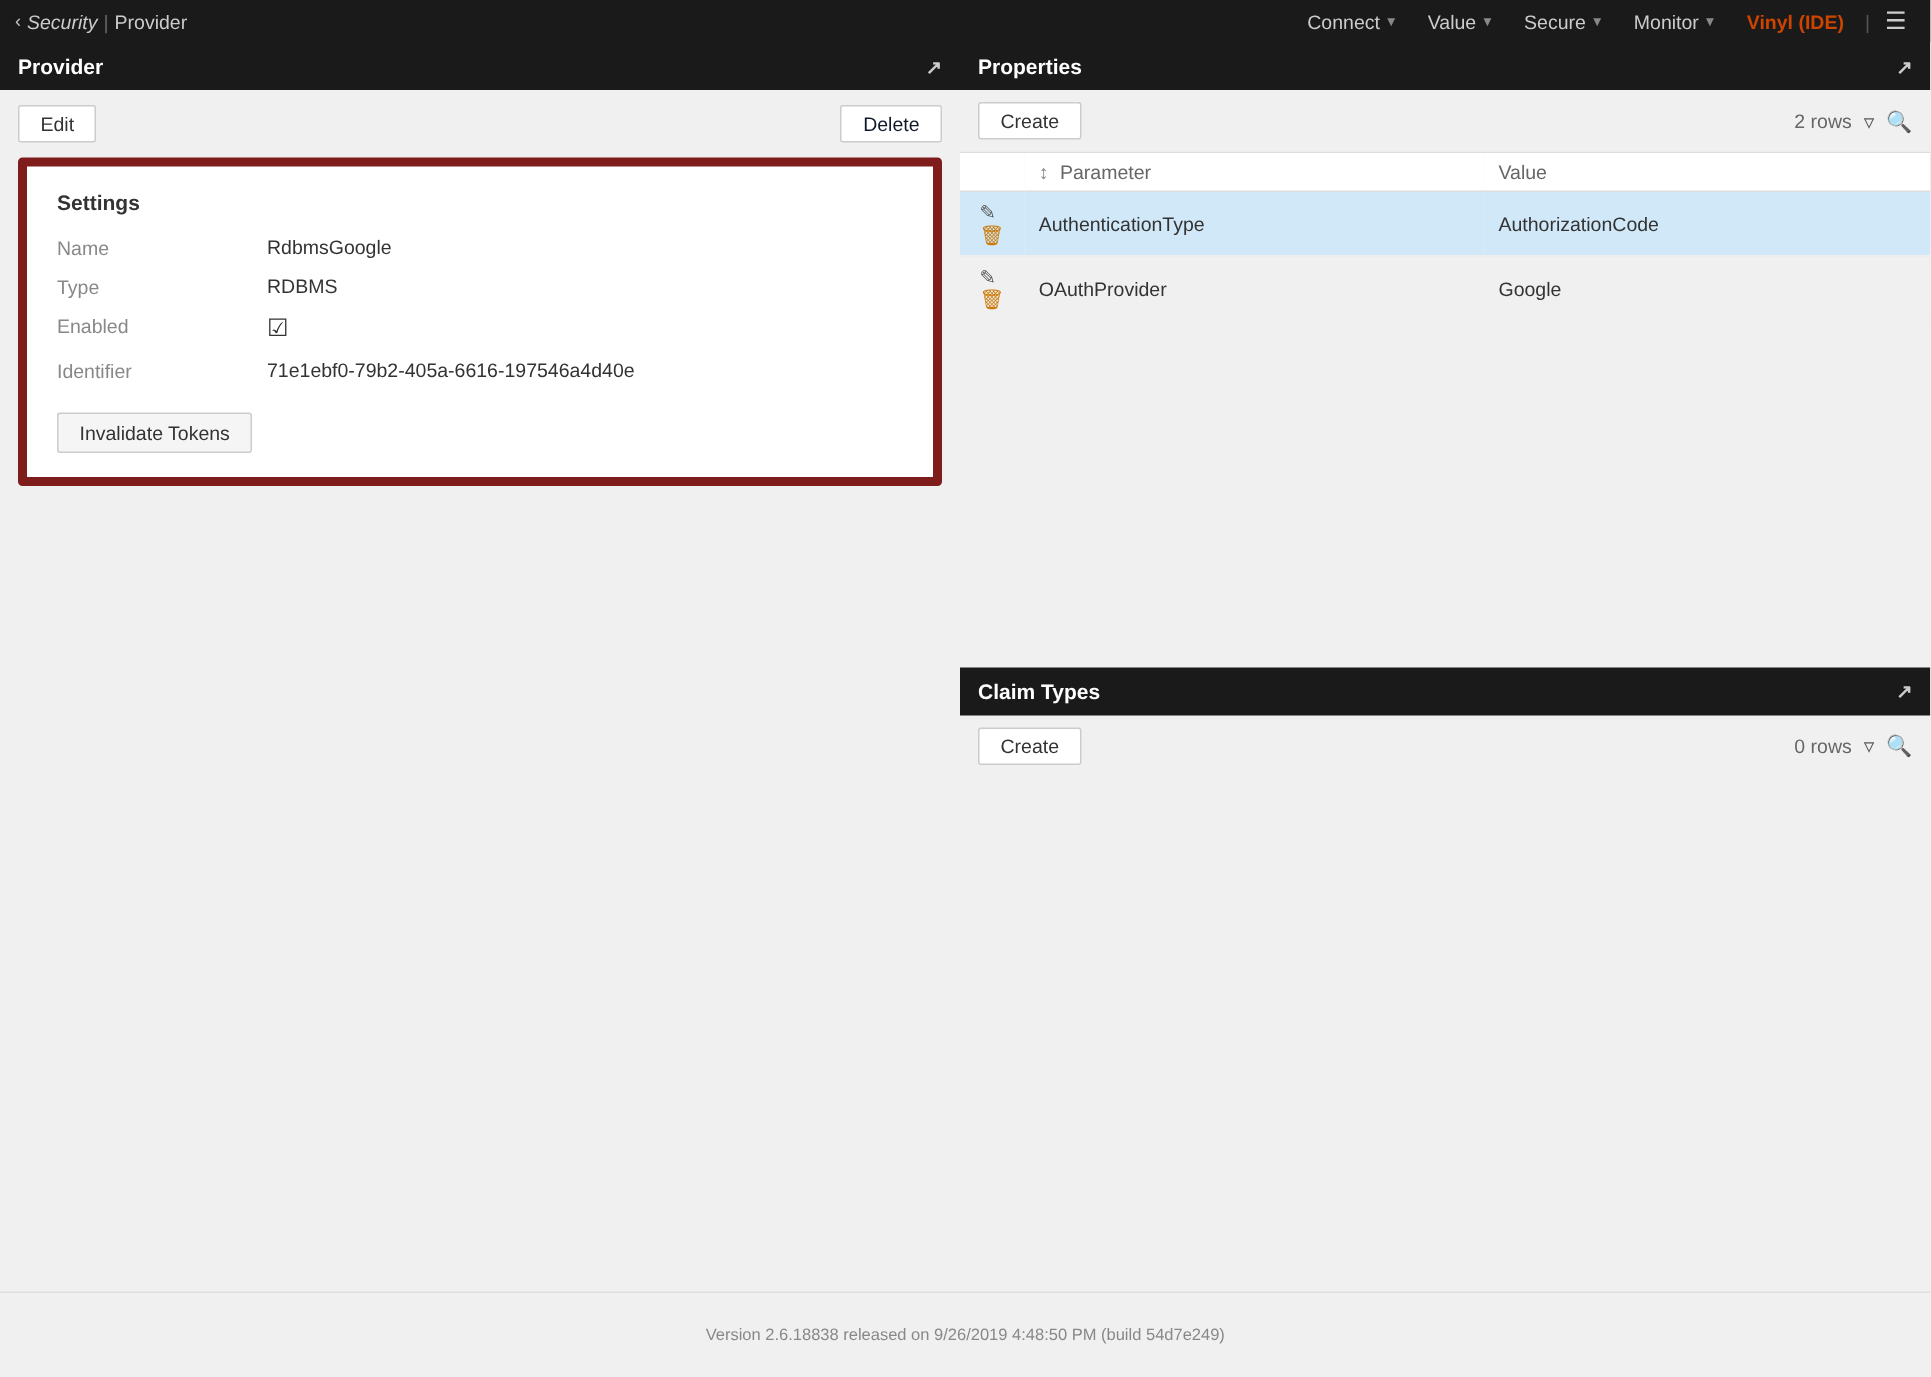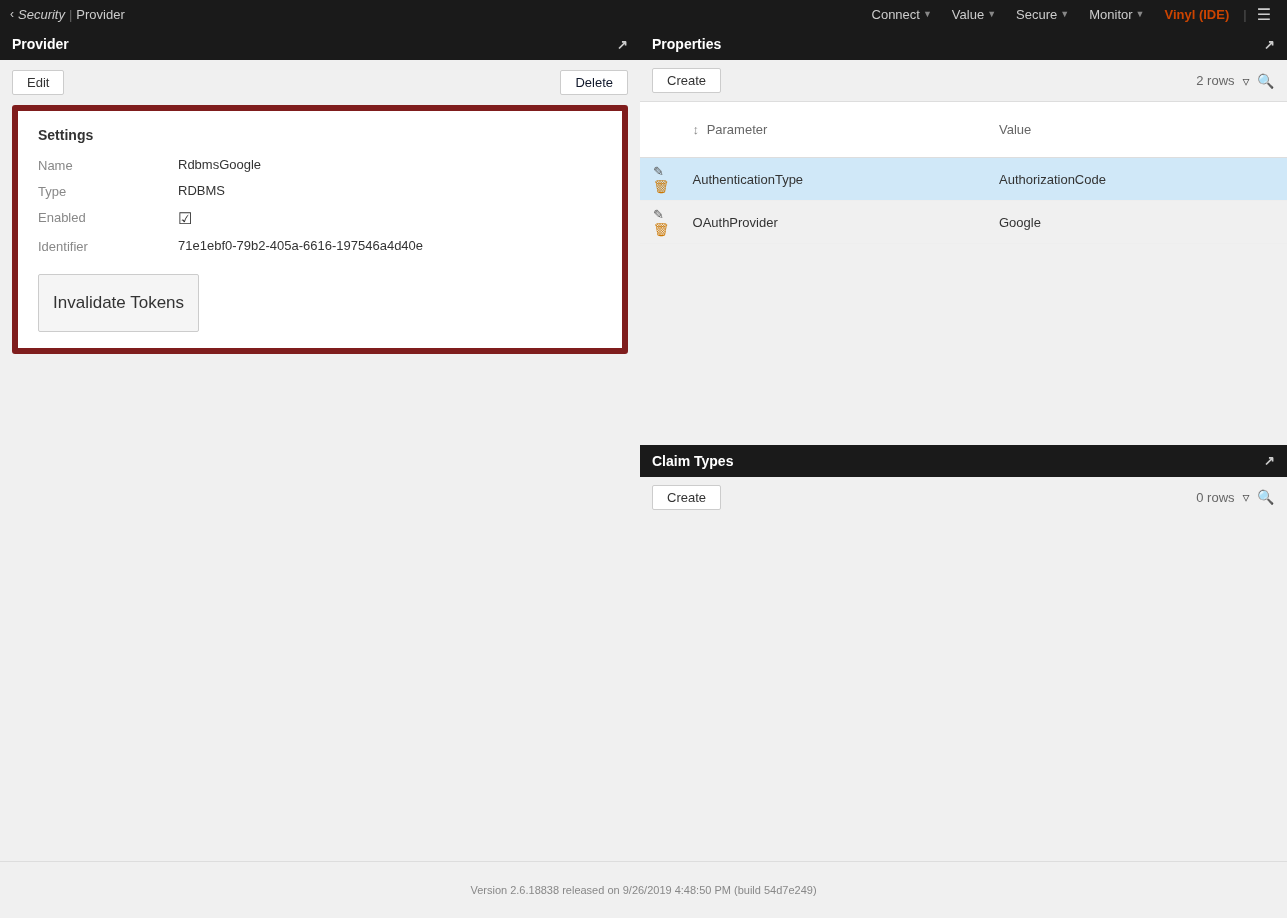--- a/index.html
+++ b/index.html
@@ -166,25 +166,25 @@
     .settings-value {
       color: #333;
       font-size: 13px;
     }
     .check-icon {
       font-size: 16px;
       color: #333;
     }
     .invalidate-btn {
       margin-top: 10px;
-      padding: 18px 14px;
+      padding: 5px 14px;
       border: 1px solid #ccc;
       background: #f5f5f5;
       cursor: pointer;
-      font-size: 17px;
+      font-size: 13px;
       color: #333;
       border-radius: 2px;
     }
 
     .table-toolbar {
       display: flex;
       align-items: center;
       justify-content: space-between;
       padding: 8px 12px;
     }
@@ -201,21 +201,21 @@
       font-size: 14px;
     }
 
     .data-table {
       width: 100%;
       border-collapse: collapse;
       font-size: 13px;
     }
     .data-table th {
       text-align: left;
-      padding: 20px 10px;
+      padding: 5px 10px;
       color: #666;
       font-weight: normal;
       border-bottom: 1px solid #ddd;
       background: #fff;
       border-top: 1px solid #ddd;
     }
     .data-table td {
       padding: 6px 10px;
       border-bottom: 1px solid #eee;
     }

